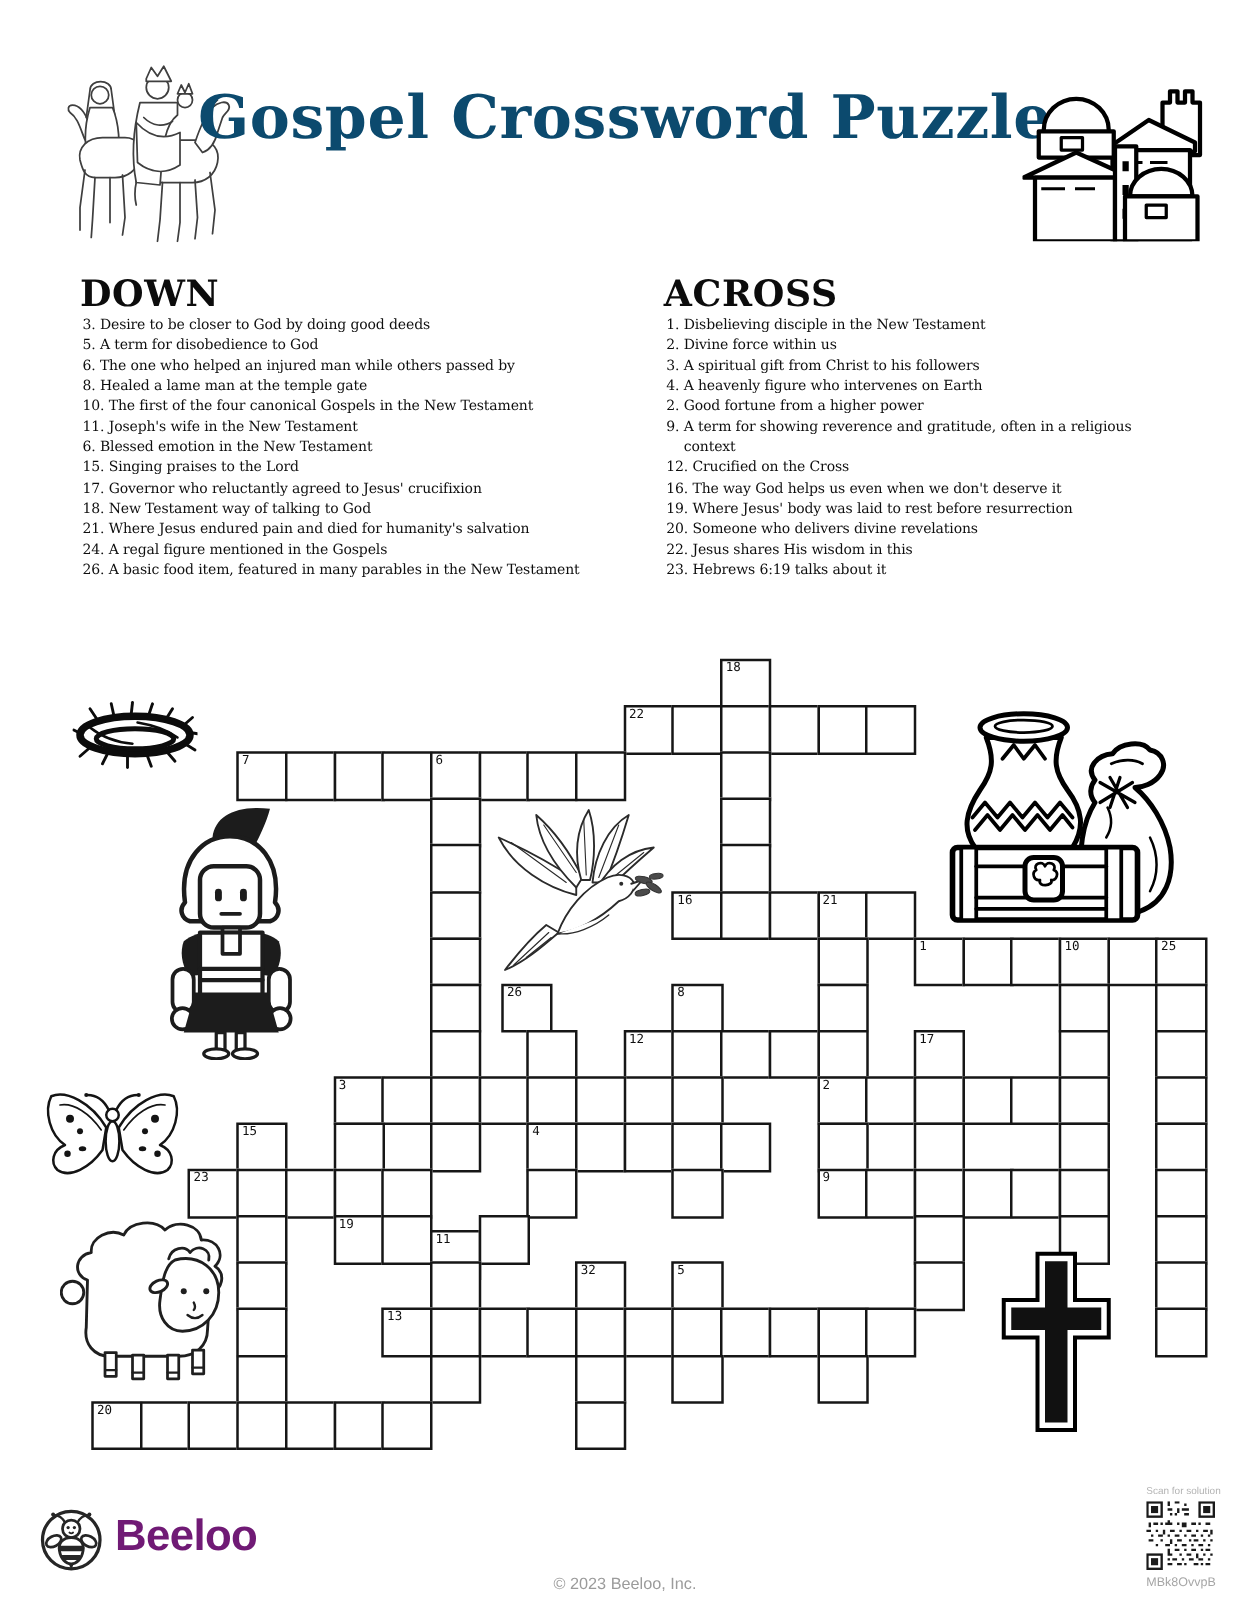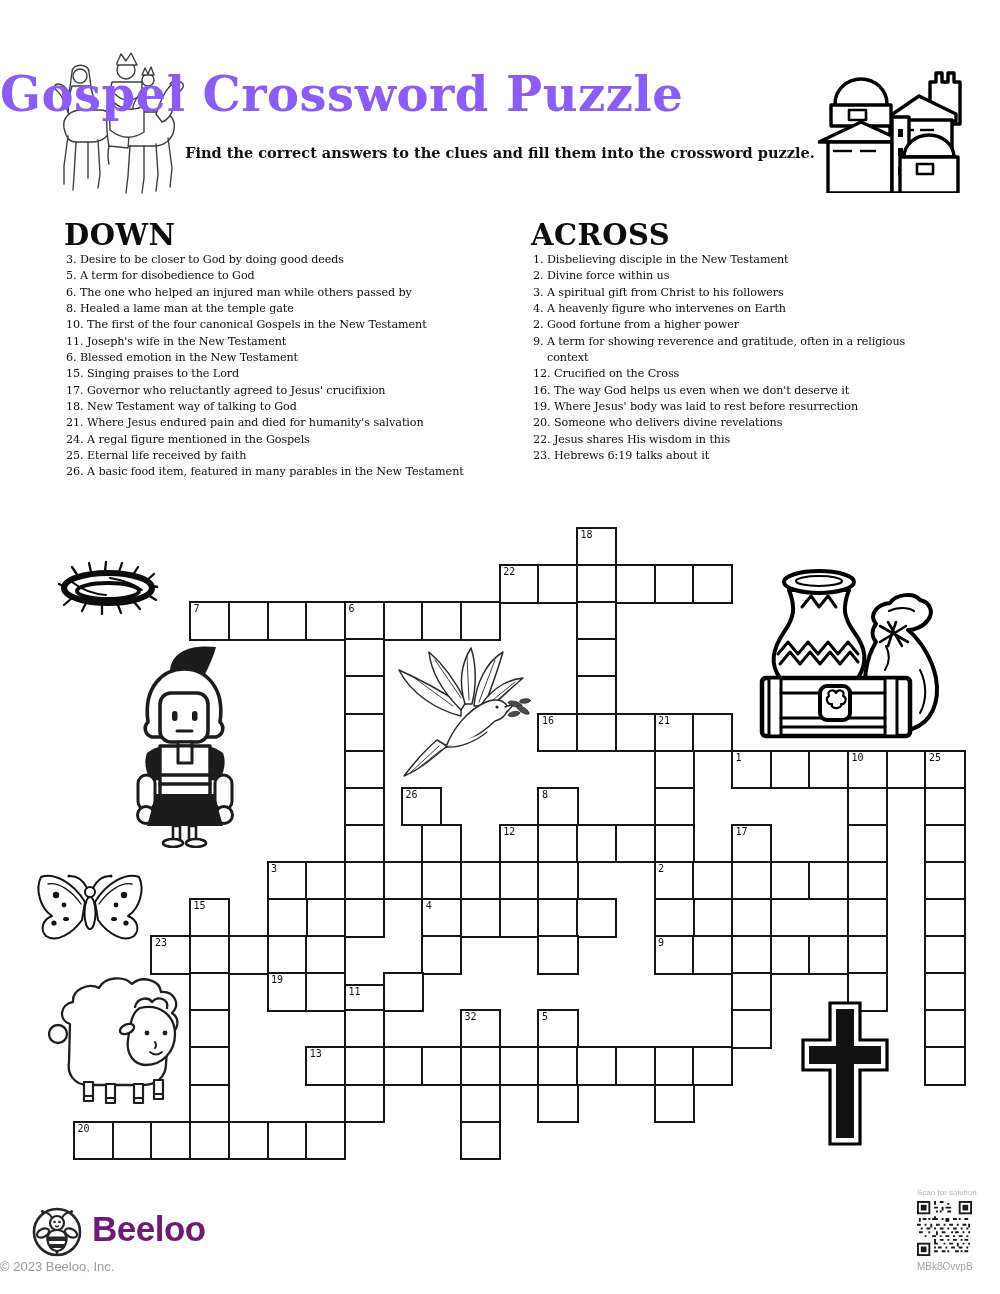--- a/index.html
+++ b/index.html
@@ -1,41 +1,41 @@
 <!DOCTYPE html>
 <html><head>
 <meta charset="utf-8">
 <style>
   html,body{margin:0;padding:0;background:#fff;}
   .page{position:relative;width:1000px;height:1294px;background:#fff;overflow:hidden;
         font-family:"DejaVu Serif",serif;color:#111;}
   .illus{position:absolute;}
   .illus svg{display:block;width:100%;height:100%;}
 
-  .title{position:absolute;left:0;right:0;top:68px;text-align:left;
-         font:700 48px/1.1 "DejaVu Serif",serif;color:#8b5cf6;letter-spacing:0.5px;}
+  .title{position:absolute;left:0;right:0;top:68px;text-align:center;
+         font:700 48px/1.1 "DejaVu Serif",serif;color:#0c4a6e;letter-spacing:0.5px;}
   .subtitle{position:absolute;left:0;right:0;top:144px;text-align:center;
          font:700 14.5px/1.2 "DejaVu Serif",serif;color:#121212;}
 
   .clue-head{position:absolute;font:700 29px/1 "DejaVu Serif",serif;color:#0c0c0c;letter-spacing:0.5px;}
   #down-head{left:64px;top:221px;}
   #across-head{left:531px;top:221px;}
   .clue-list{position:absolute;font:500 11.2px/16.35px "DejaVu Serif",serif;color:#0e0e0e;letter-spacing:-0.1px;}
   #down-list{left:66px;top:252px;width:440px;}
   #across-list{left:533px;top:252px;width:404px;}
   .clue{padding-left:14px;text-indent:-14px;}
 
   #crossword{position:absolute;left:0;top:0;width:1000px;height:1294px;}
   .cell{position:absolute;width:41.2px;height:39.6px;box-sizing:border-box;
         border:2.5px solid #161616;background:#fff;}
   .cellnum{position:absolute;top:0px;left:2.5px;font:10px/12px "DejaVu Sans Mono",monospace;color:#101010;}
 
   .brand-text{position:absolute;left:92px;top:1211px;font:700 35px/1 "Liberation Sans",sans-serif;
         color:#701a75;letter-spacing:-0.5px;}
-  .copyright{position:absolute;left:0;right:0;top:1259px;
+  .copyright{position:absolute;left:0;right:0;top:1259px;text-align:center;
         font:400 13px/1.2 "Liberation Sans",sans-serif;color:#9b9b9b;}
   .qr-caption{position:absolute;left:917px;top:1189px;font:400 8px/1 "Liberation Sans",sans-serif;color:#b3b3b3;}
   .qr-code-text{position:absolute;left:917px;top:1262px;font:400 10px/1 "Liberation Sans",sans-serif;color:#a6a6a6;}
 </style>
 </head>
 <body>
 
 <div class="page">
 
   <div class="illus" style="left:52px;top:36px;width:135px;height:162px">
@@ -54,21 +54,20 @@
       <path d="M64,92 C58,102 54,116 57,128"></path>
       <path d="M60,46 C55,66 53,90 57,110 L76,112 C78,92 77,66 90,56 L90,46 Z" fill="#fff"></path>
       <circle cx="74" cy="34" r="9" fill="#fff"></circle>
       <path d="M65,27 L69,18 L74,25 L79,17 L83,25 L85,29 L65,29 Z" fill="#fff"></path>
       <path d="M63,58 C70,65 79,66 86,61"></path>
       <path d="M57,62 C68,74 80,76 92,70 L92,96 C80,104 68,102 58,94 Z" fill="#fff"></path>
     </svg>
   </div>
 
   <div class="title">Gospel Crossword Puzzle</div>
-  <div class="subtitle">Find the correct answers to the clues and fill them into the crossword puzzle.</div>
 
   <div class="illus" style="left:818px;top:60px;width:145px;height:133px">
     <svg viewBox="0 0 145 133" fill="#fff" stroke="#000" stroke-width="3.4" stroke-linejoin="round">
       <path d="M112,64 L112,22 L118,22 L118,13 L124,13 L124,22 L130,22 L130,13 L136,13 L136,22 L142,22 L142,64 Z"></path>
       <path d="M66,60 L101,36 L138,54 L138,61 L66,63 Z"></path>
       <rect x="72" y="60" width="62" height="73"></rect>
       <line x1="77" y1="70" x2="96" y2="70" stroke-width="2.4"></line>
       <line x1="102" y1="70" x2="116" y2="70" stroke-width="2.4"></line>
       <path d="M17,44 A26,25 0 0 1 69,44 L69,46 L17,46 Z"></path>
       <rect x="13" y="45" width="60" height="21"></rect>
@@ -94,21 +93,20 @@
       <div class="clue">6. The one who helped an injured man while others passed by</div>
       <div class="clue">8. Healed a lame man at the temple gate</div>
       <div class="clue">10. The first of the four canonical Gospels in the New Testament</div>
       <div class="clue">11. Joseph's wife in the New Testament</div>
       <div class="clue">6. Blessed emotion in the New Testament</div>
       <div class="clue">15. Singing praises to the Lord</div>
       <div class="clue">17. Governor who reluctantly agreed to Jesus' crucifixion</div>
       <div class="clue">18. New Testament way of talking to God</div>
       <div class="clue">21. Where Jesus endured pain and died for humanity's salvation</div>
       <div class="clue">24. A regal figure mentioned in the Gospels</div>
-      <div class="clue">25. Eternal life received by faith</div>
       <div class="clue">26. A basic food item, featured in many parables in the New Testament</div>
     </div>
 
   <div class="clue-head" id="across-head">ACROSS</div>
   <div class="clue-list" id="across-list">
       <div class="clue">1. Disbelieving disciple in the New Testament</div>
       <div class="clue">2. Divine force within us</div>
       <div class="clue">3. A spiritual gift from Christ to his followers</div>
       <div class="clue">4. A heavenly figure who intervenes on Earth</div>
       <div class="clue">2. Good fortune from a higher power</div>

